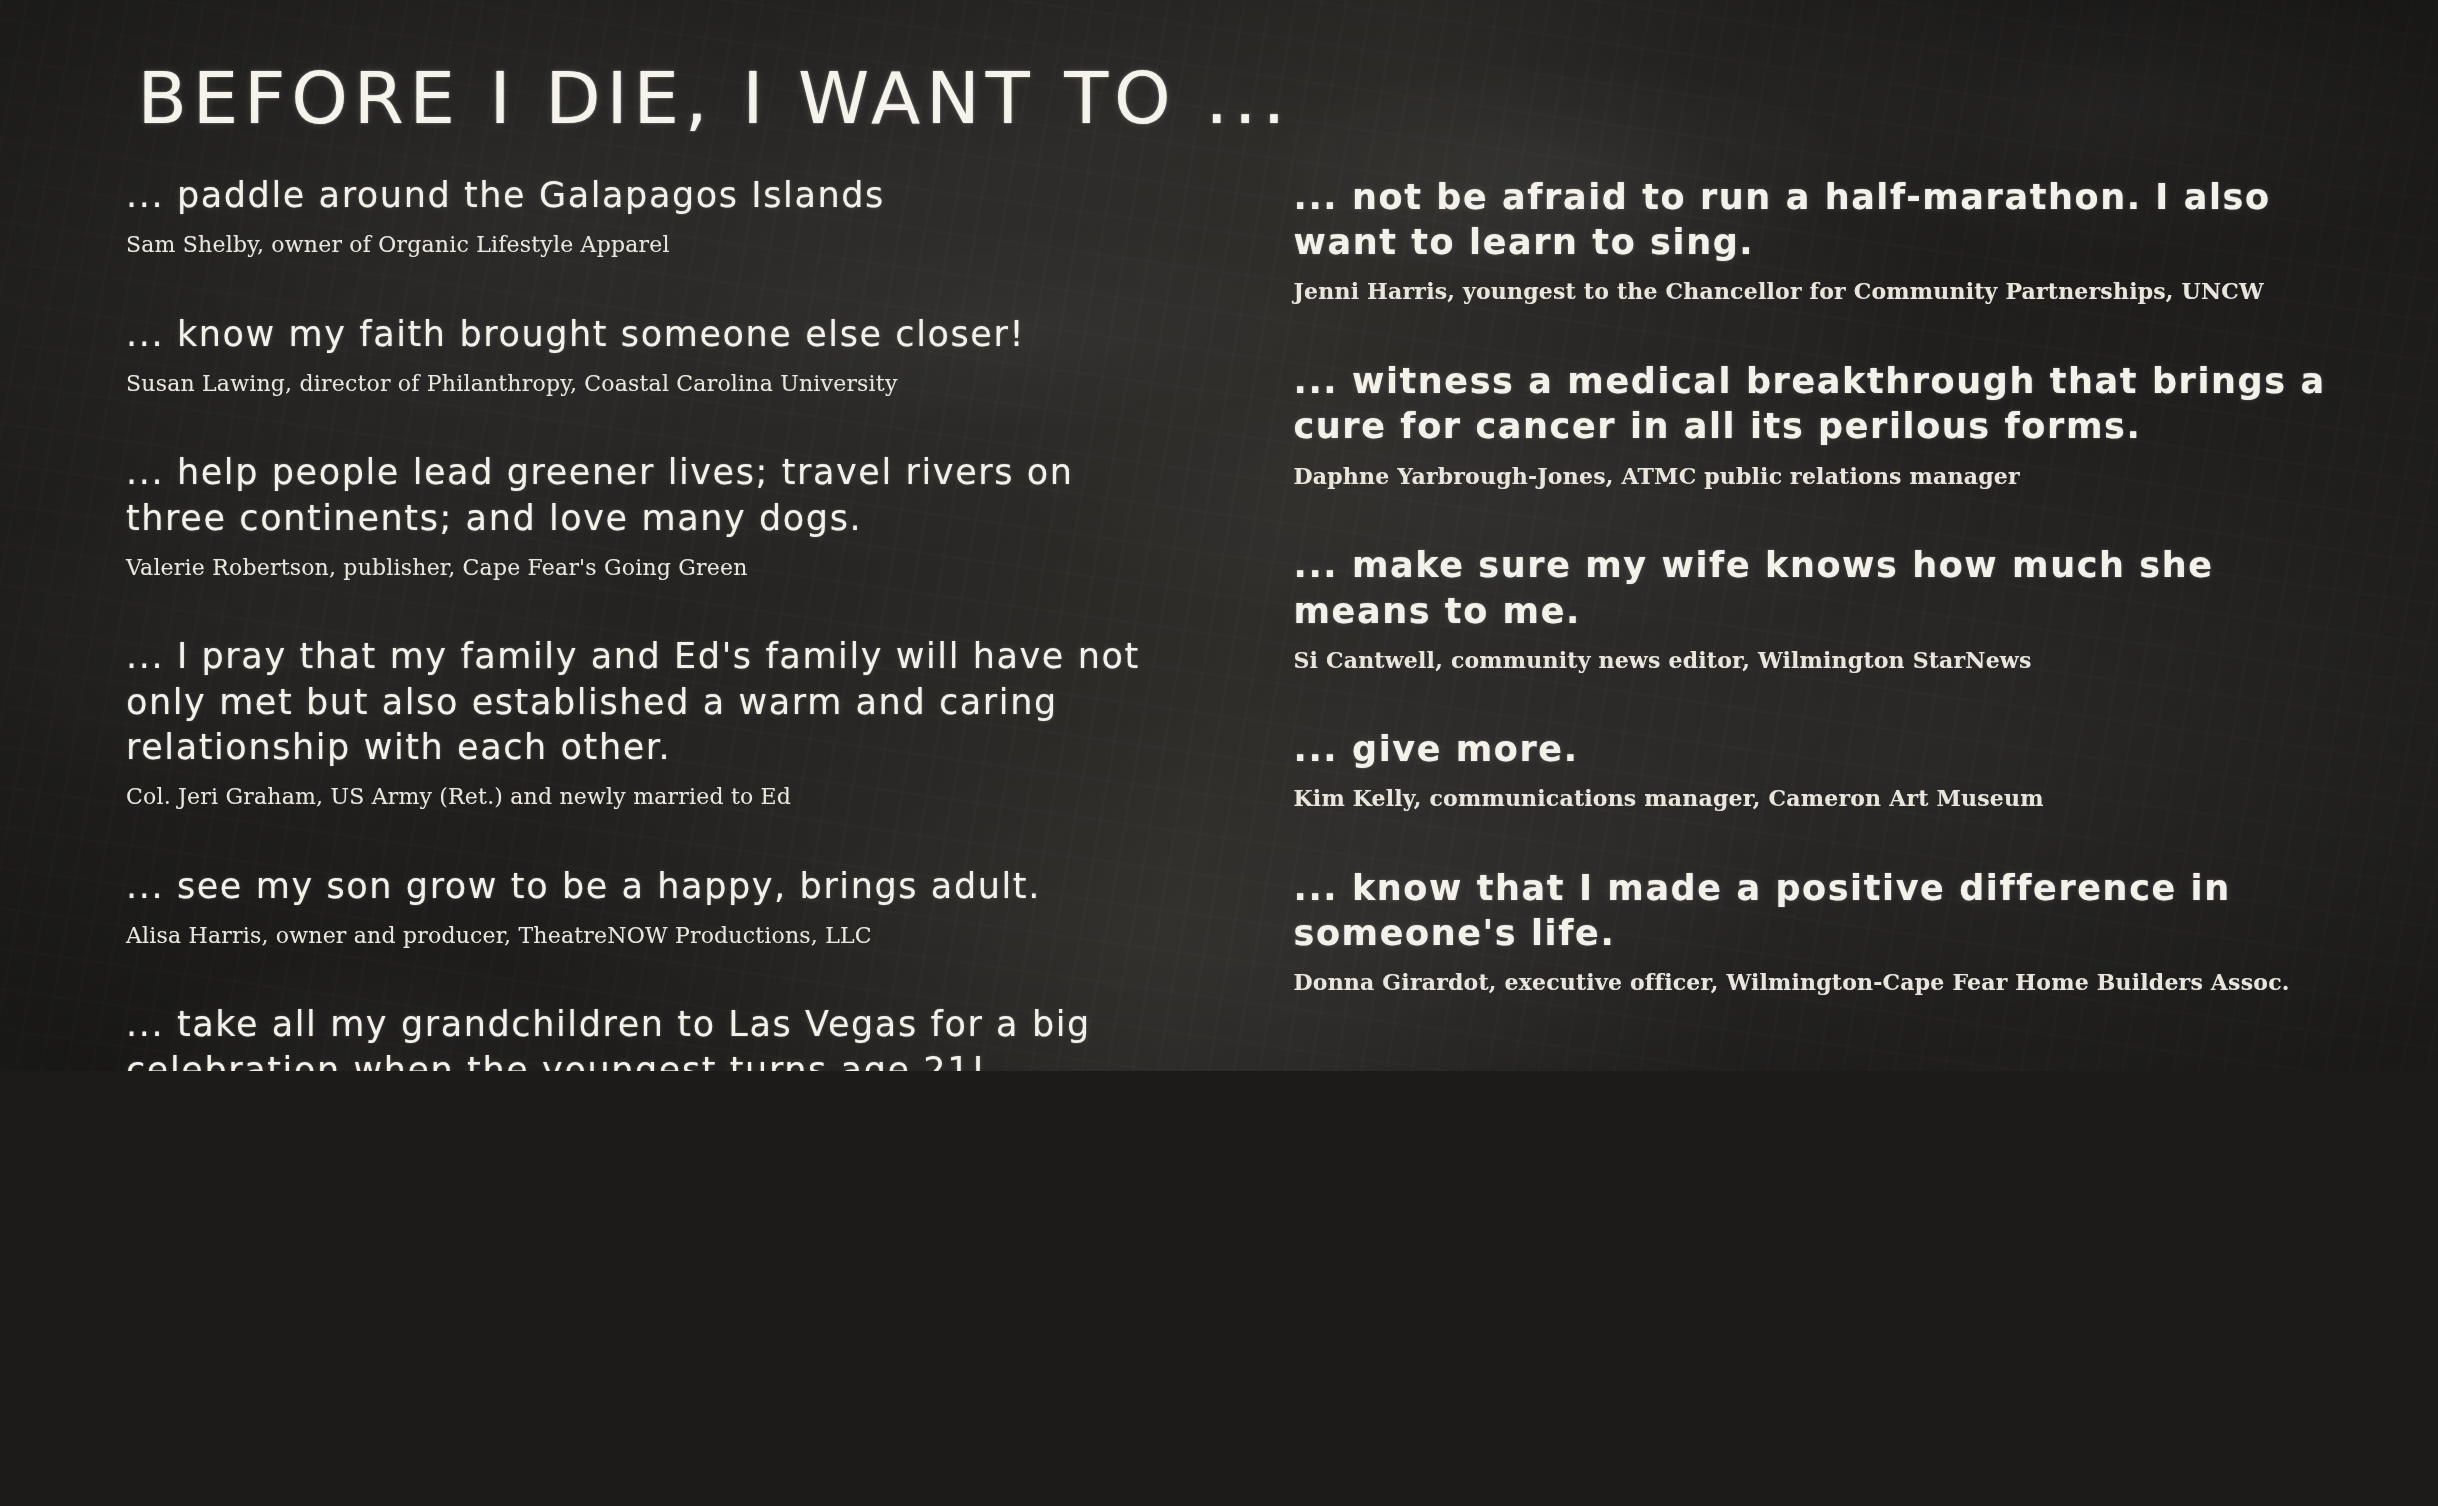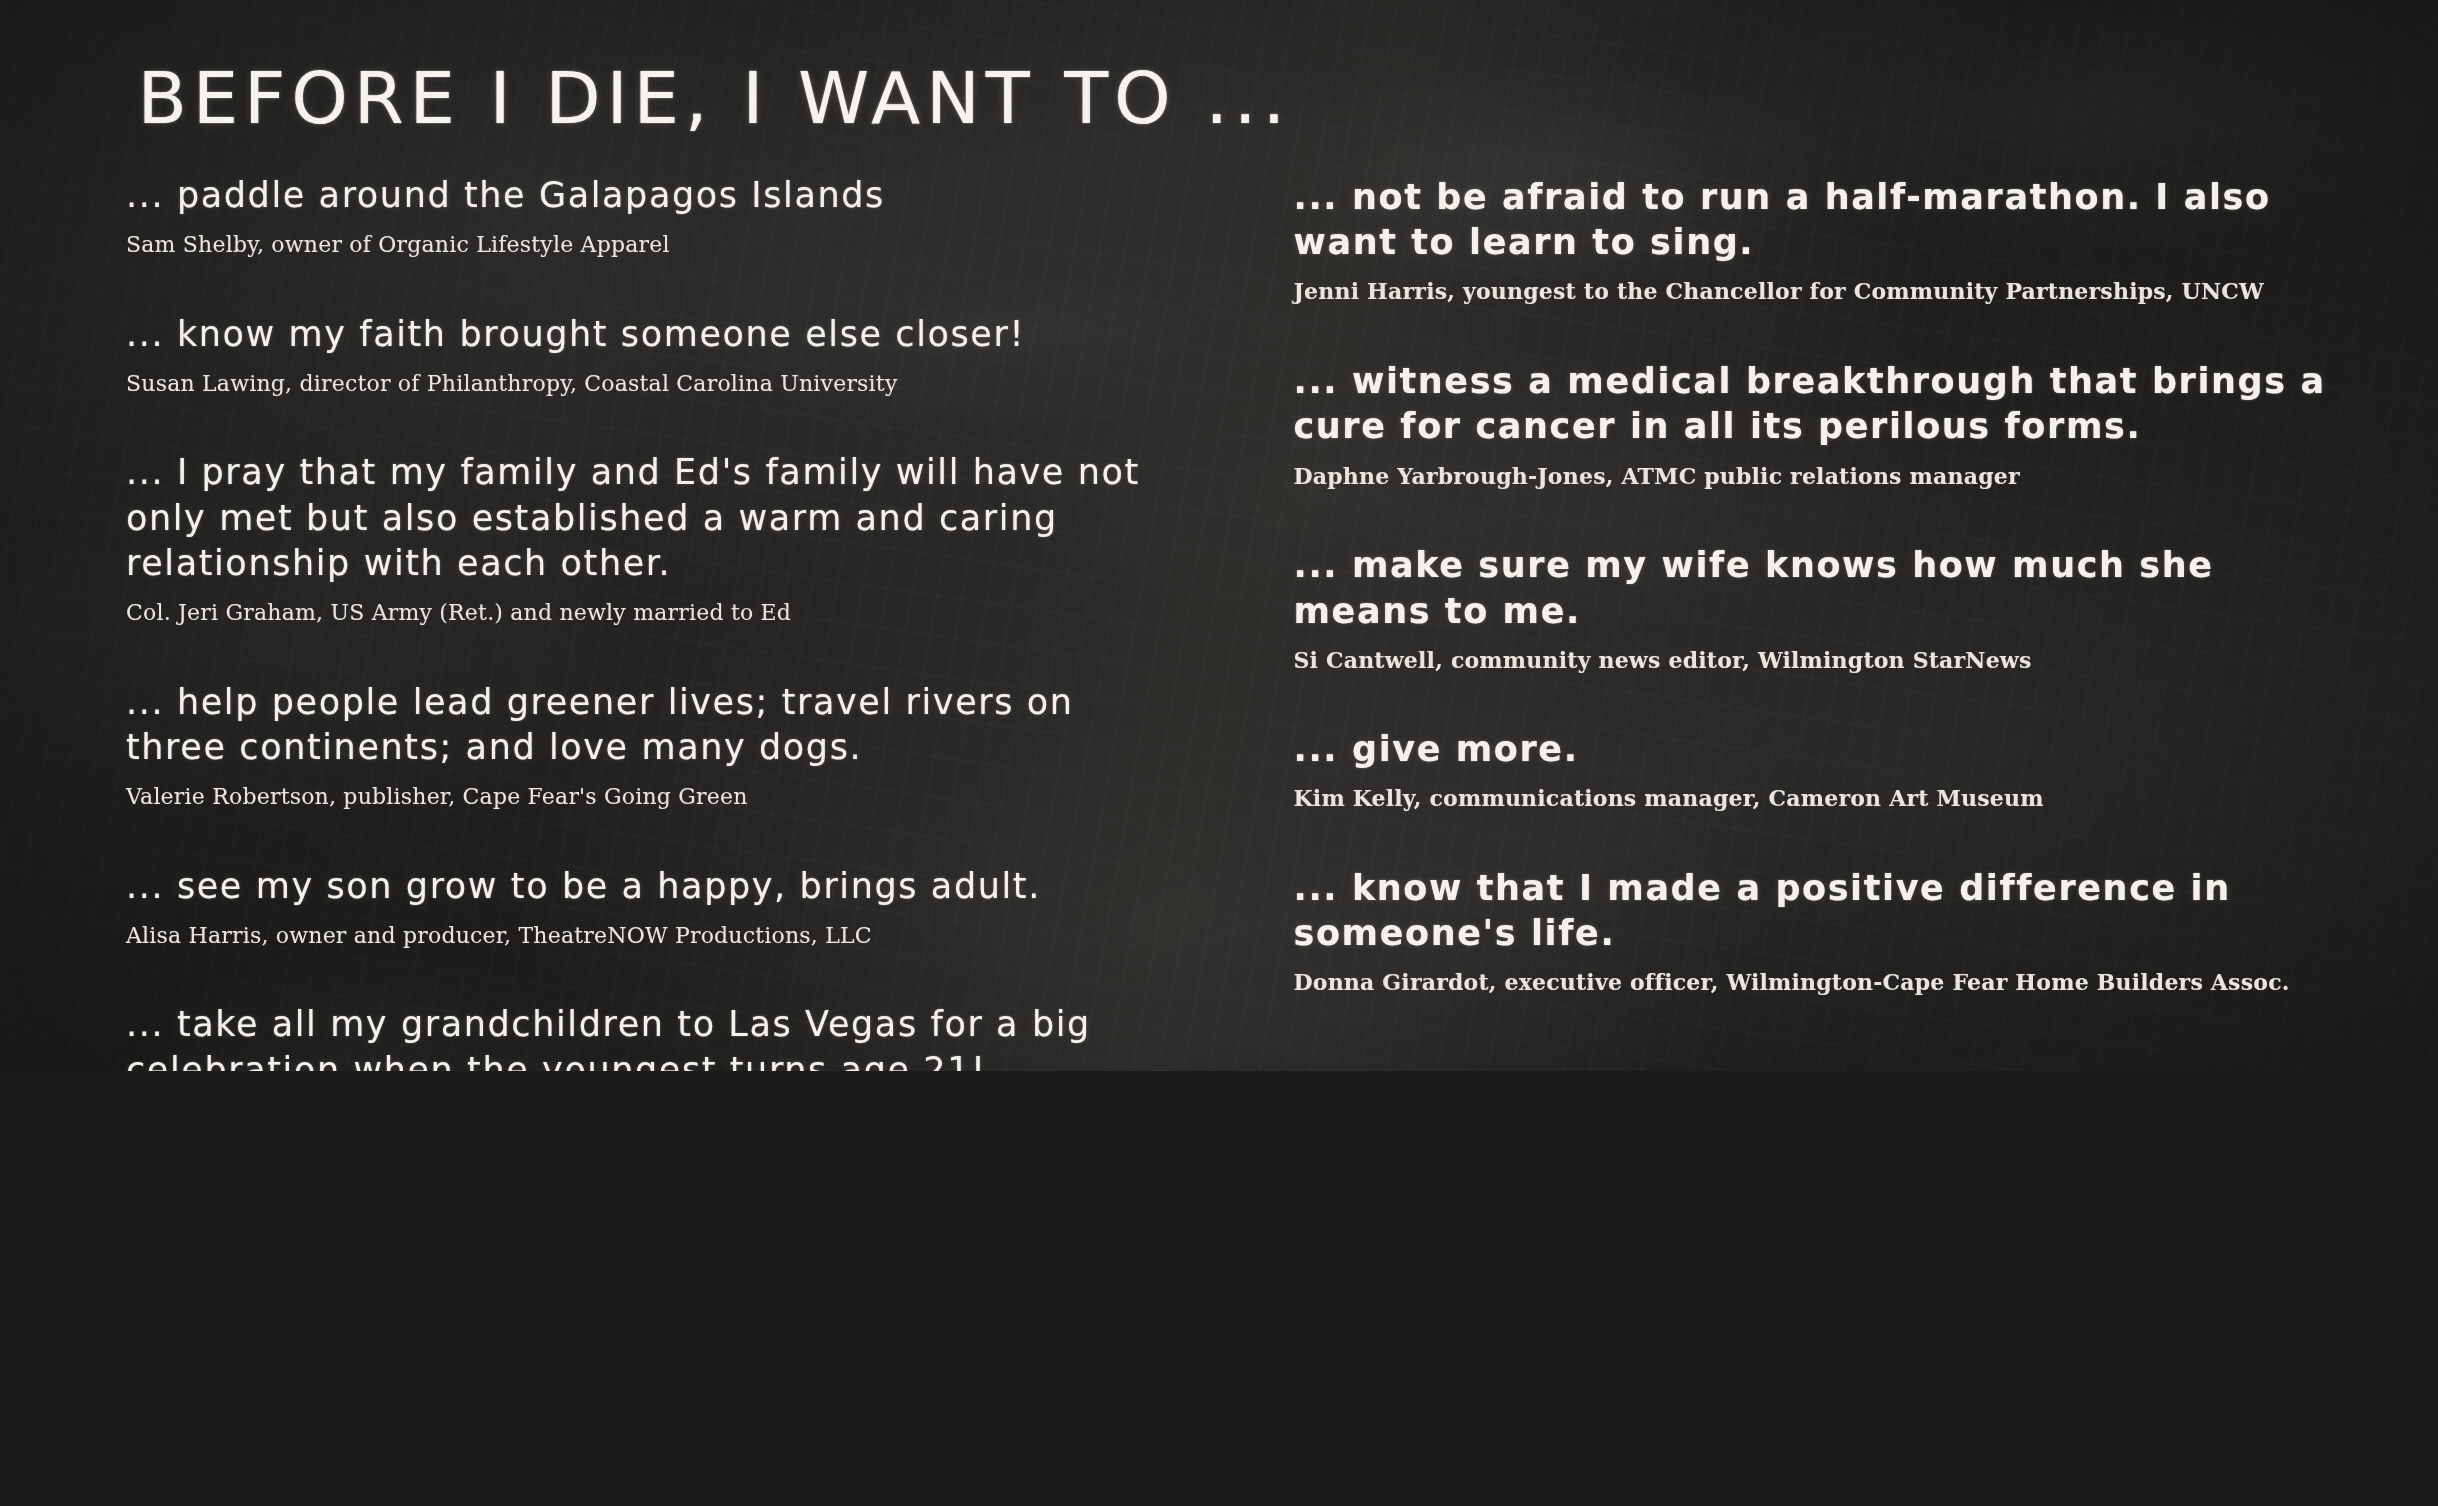--- a/index.html
+++ b/index.html
@@ -136,27 +136,27 @@
           <div class="wish">... paddle around the Galapagos Islands</div>
           <div class="attrib">Sam Shelby, owner of Organic Lifestyle Apparel</div>
         </div>
 
         <div class="entry">
           <div class="wish">... know my faith brought someone else closer!</div>
           <div class="attrib">Susan Lawing, director of Philanthropy, Coastal Carolina University</div>
         </div>
 
         <div class="entry">
+          <div class="wish">... help people lead greener lives; travel rivers on three continents; and love many dogs.</div>
+          <div class="attrib">Valerie Robertson, publisher, Cape Fear's Going Green</div>
+        </div>
+
+        <div class="entry">
           <div class="wish">... I pray that my family and Ed's family will have not only met but also established a warm and caring relationship with each other.</div>
           <div class="attrib">Col. Jeri Graham, US Army (Ret.) and newly married to Ed</div>
-        </div>
-
-        <div class="entry">
-          <div class="wish">... help people lead greener lives; travel rivers on three continents; and love many dogs.</div>
-          <div class="attrib">Valerie Robertson, publisher, Cape Fear's Going Green</div>
         </div>
 
         <div class="entry">
           <div class="wish">... see my son grow to be a happy, brings adult.</div>
           <div class="attrib">Alisa Harris, owner and producer, TheatreNOW Productions, LLC</div>
         </div>
 
         <div class="entry">
           <div class="wish">... take all my grandchildren to Las Vegas for a big celebration when the youngest turns age 21!</div>
           <div class="attrib">Tom Looney, I-LED Growth Strategies</div>

